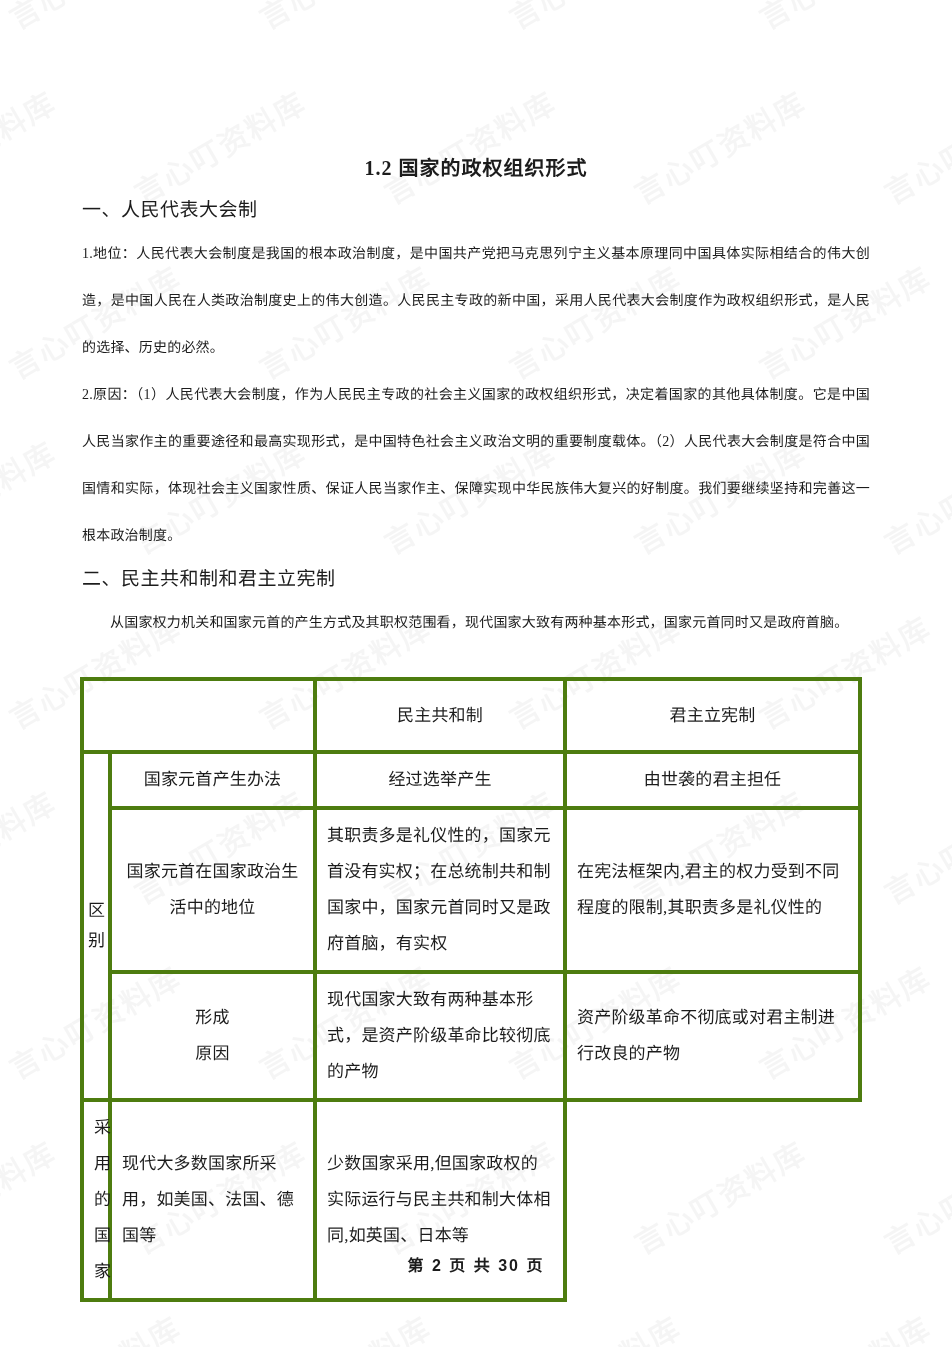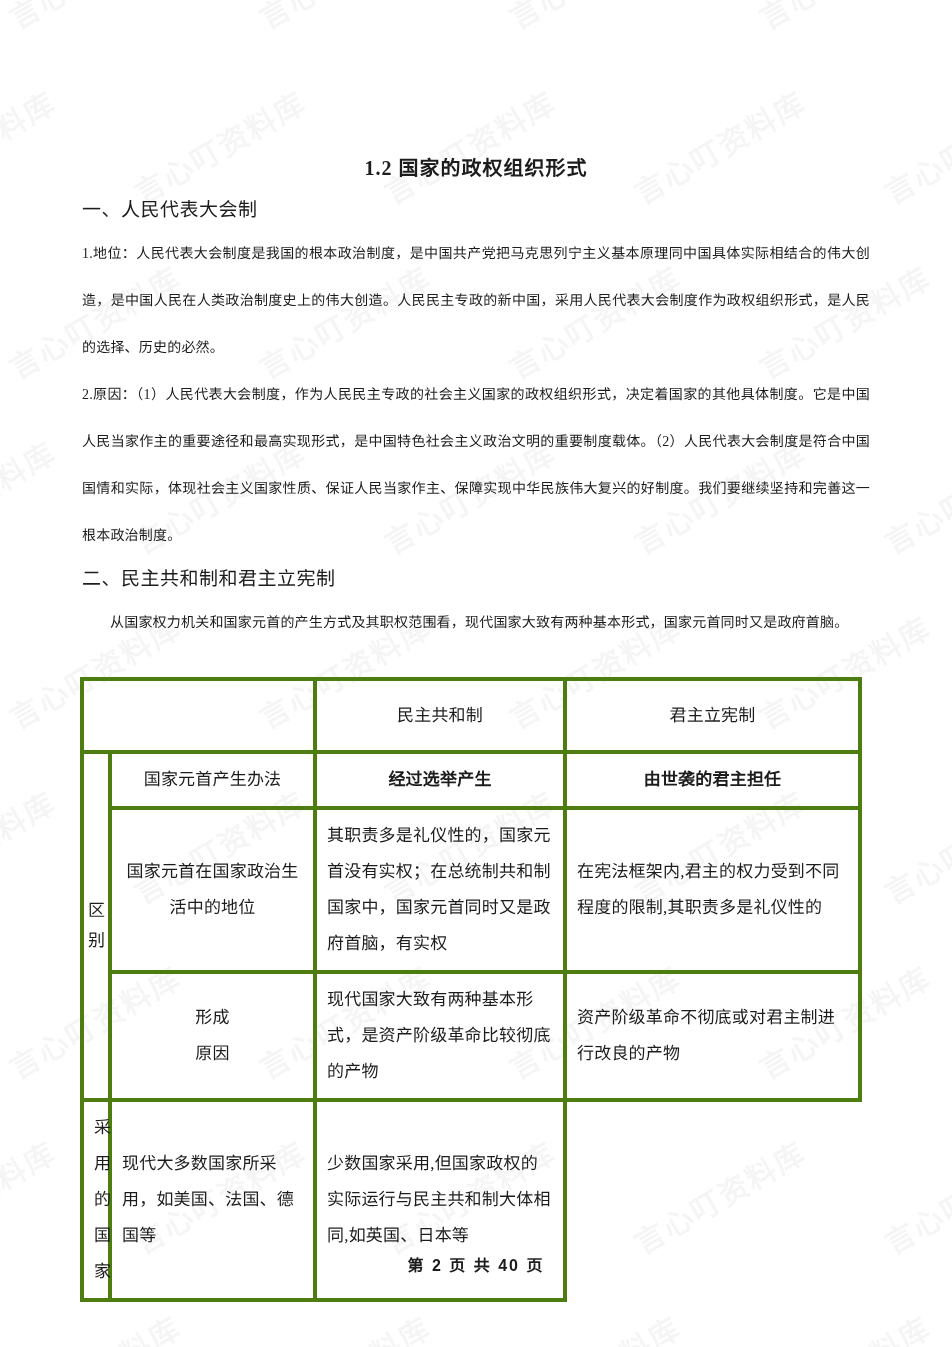--- a/index.html
+++ b/index.html
@@ -102,21 +102,21 @@
     padding: 8px 10px;
     vertical-align: middle;
     line-height: 36px;
     letter-spacing: 0.2px;
   }
   .col-rowlabel { width: 28px; }
   .col-aspect   { width: 205px; }
   .col-b        { width: 250px; }
   .col-c        { width: 295px; }
 
-  td.center { text-align: center; font-weight: bold; }
+  td.center { text-align: center; }
   td.vlabel {
     text-align: center;
     padding: 0 4px;
     line-height: 30px;
     word-break: break-all;
   }
   td.head {
     text-align: center;
     height: 53px;
     line-height: 37px;
@@ -239,16 +239,16 @@
         </tr>
 
         <tr>
           <td class="aspect">采用的<br>国家</td>
           <td class="detail">现代大多数国家所采用，如美国、法国、德国等</td>
           <td class="detail">少数国家采用,但国家政权的实际运行与民主共和制大体相同,如英国、日本等</td>
         </tr>
       </tbody>
     </table>
 
-    <div class="page-footer">第 2 页 共 40 页</div>
+    <div class="page-footer">第 2 页 共 30 页</div>
 
   </div>
 </div>
 
 </body></html>

